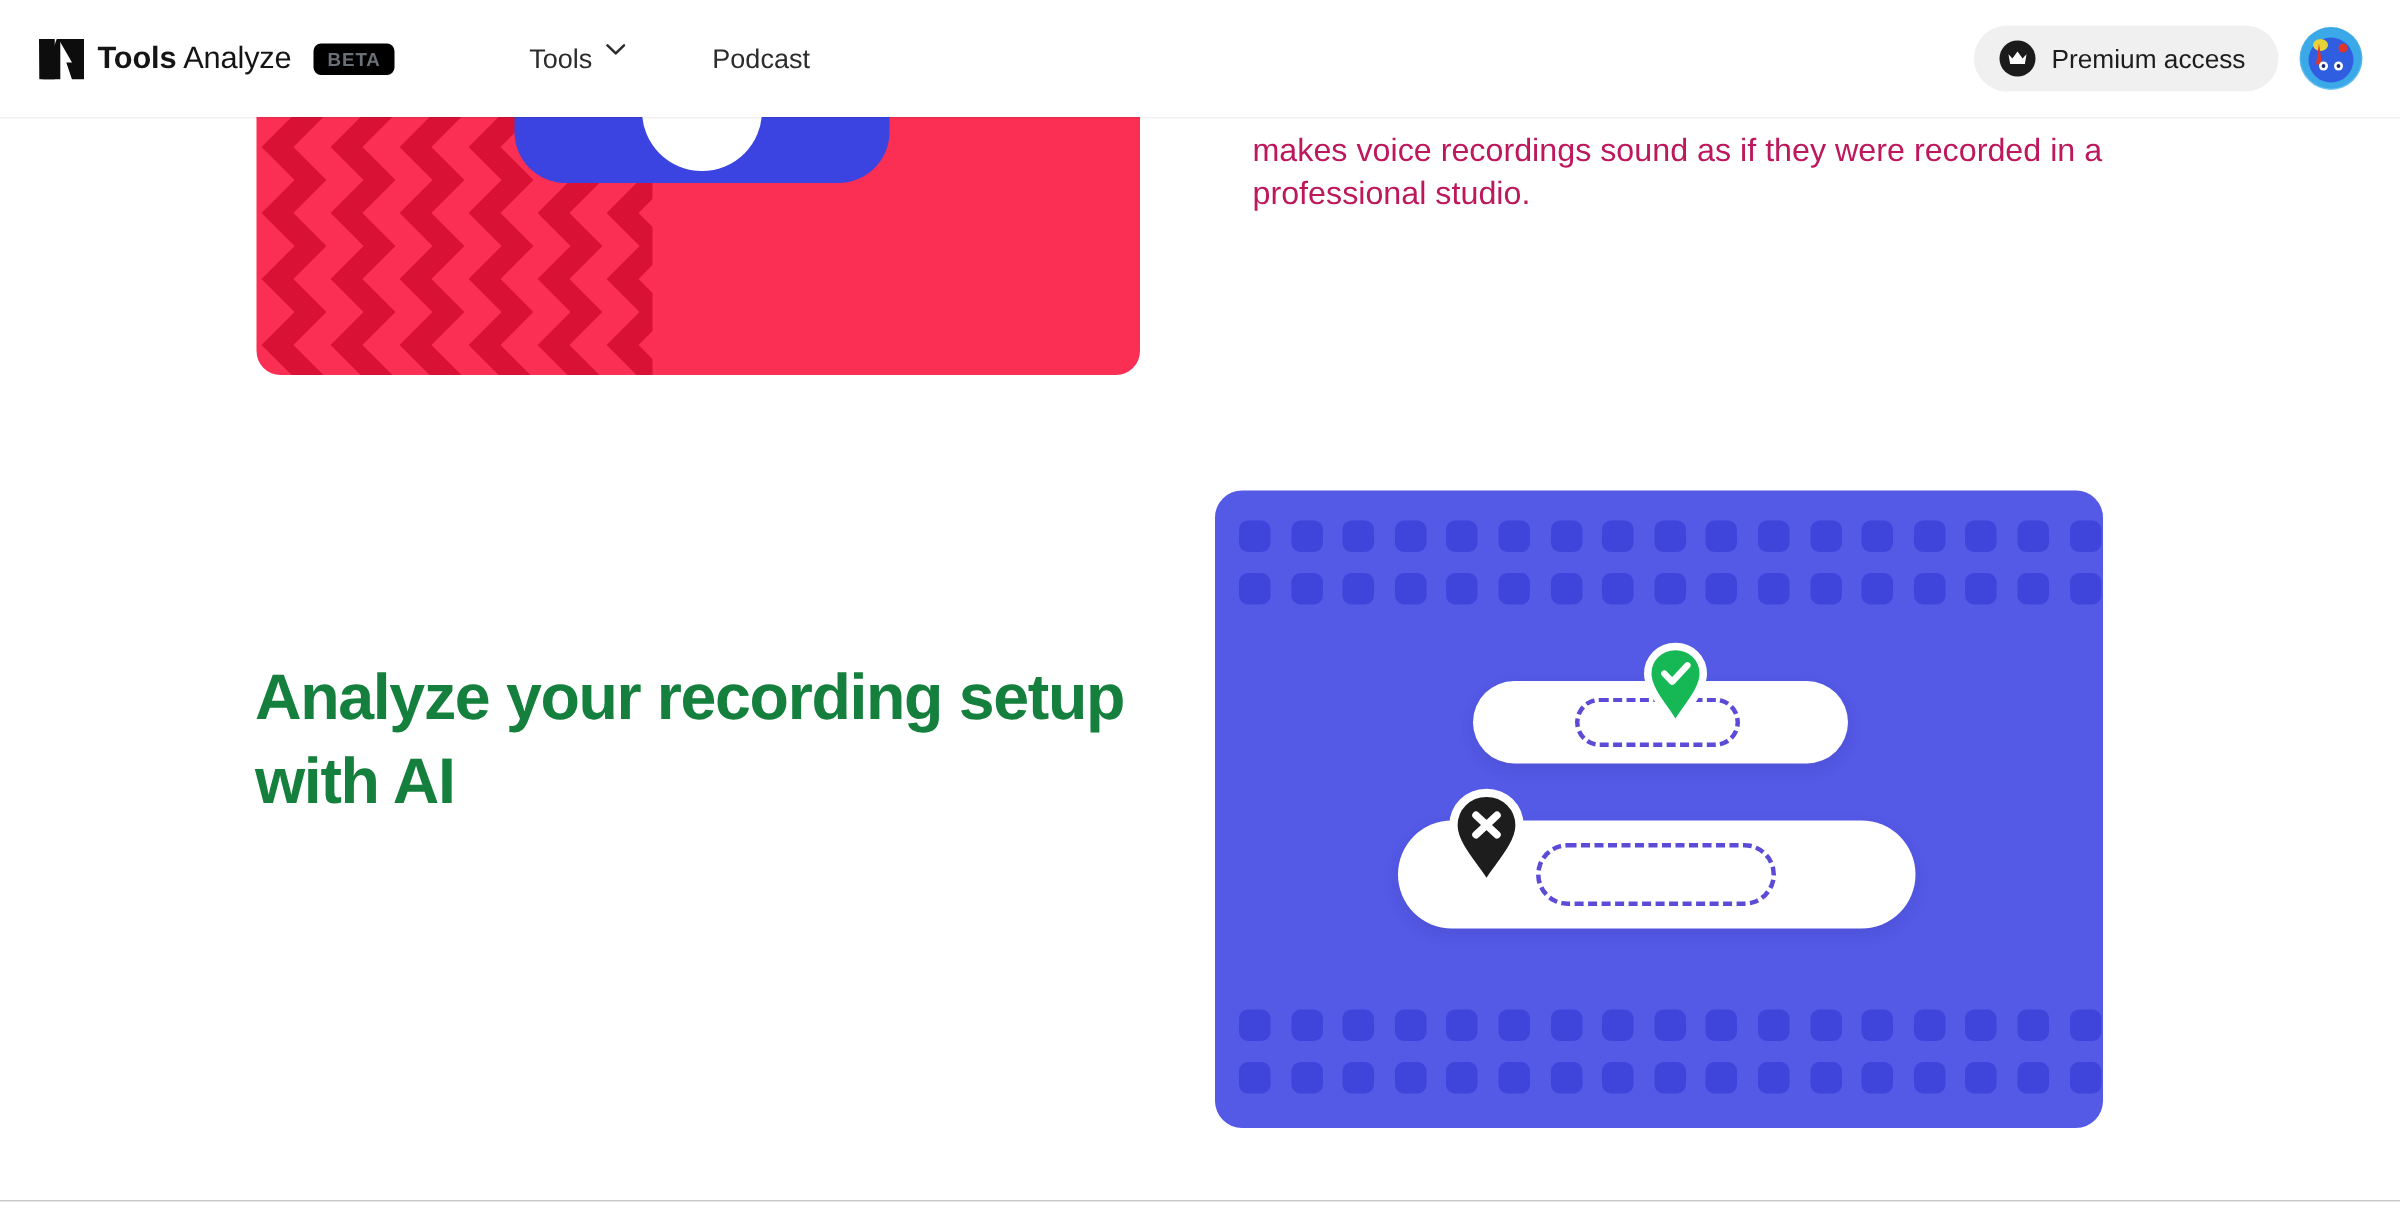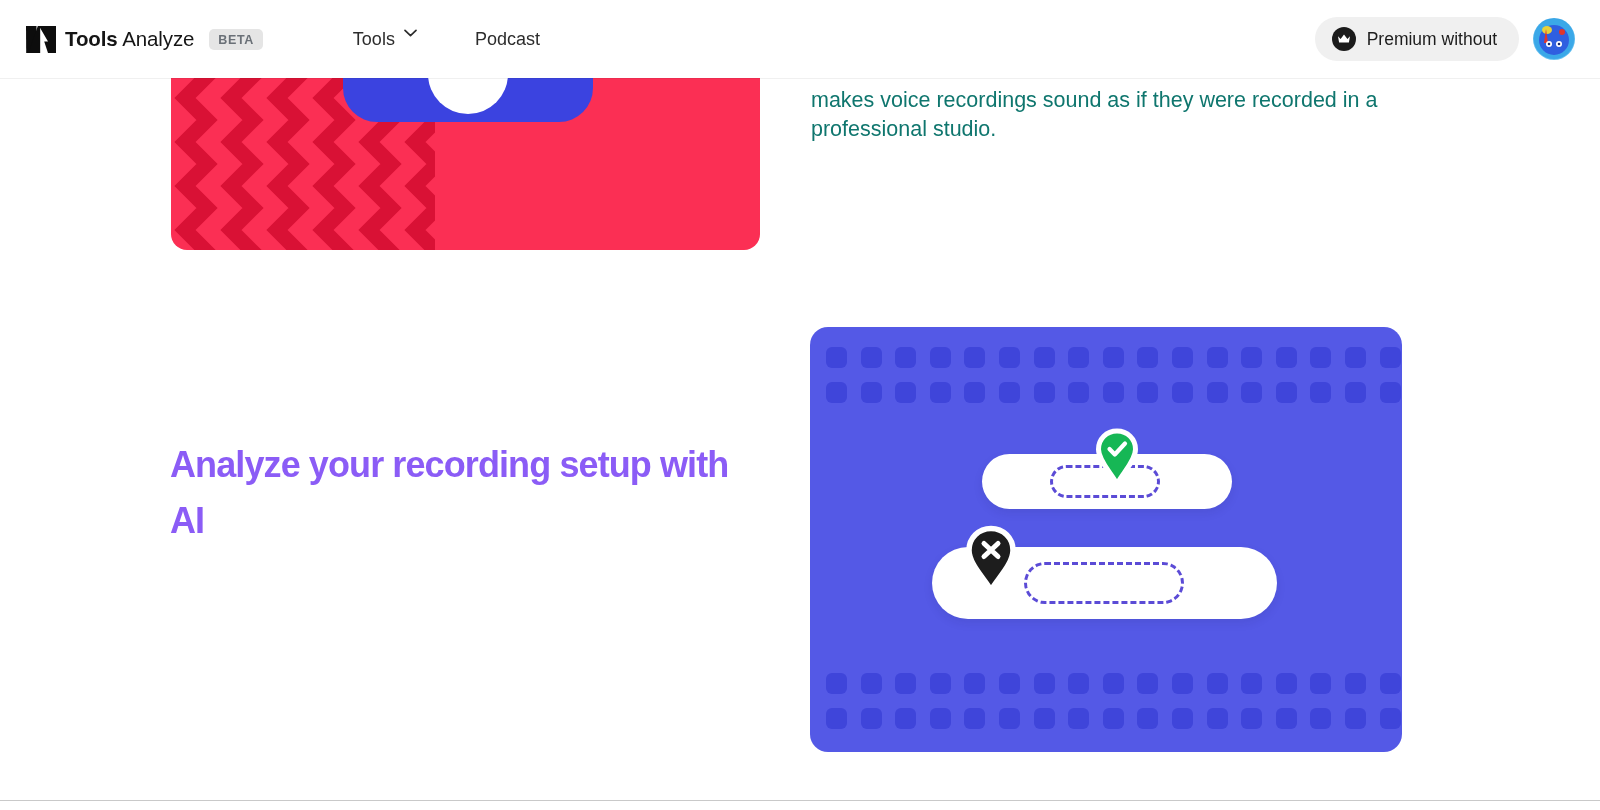--- a/index.html
+++ b/index.html
@@ -17,21 +17,21 @@
     background: #ffffff; z-index: 40;
     display: flex; align-items: center;
     box-shadow: 0 1px 0 rgba(0,0,0,0.06);
   }
   .brand { display: flex; align-items: center; margin-left: 26px; gap: 9px; cursor: pointer; }
   .adobe-mark { width: 30px; height: 27px; display: block; flex: none; }
   .brand-text { font-size: 20.5px; color: #151515; letter-spacing: -0.1px; white-space: nowrap; }
   .brand-text .b-bold { font-weight: 700; }
   .brand-text .b-reg { font-weight: 400; }
   .beta-badge {
-    background: #e5e5e5; color: #6a7077; font-size: 12.5px; font-weight: 700;
+    background: #000000; color: #6a7077; font-size: 12.5px; font-weight: 700;
     letter-spacing: 0.6px; padding: 4px 9px 3px; border-radius: 5px; margin-left: 6px;
   }
   .nav { display: flex; align-items: center; margin-left: 76px; gap: 0; }
   .nav-item {
     display: flex; align-items: flex-start; gap: 9px;
     font-size: 18px; color: #2c2c2c; padding: 6px 14px; cursor: pointer;
     border-radius: 6px; white-space: nowrap;
   }
   .nav-item + .nav-item { margin-left: 30px; }
   .chev { display: block; width: 13px; height: 8px; }
@@ -67,28 +67,28 @@
     background: #3b43e0; border-radius: 34px; 
   }
   .red-card .white-notch {
     position: absolute; left: 257px; top: -12px; width: 80px; height: 48px;
     background: #ffffff; border-radius: 0 0 42px 42px;
   }
   .red-card .grain { position: absolute; inset: 0; opacity: .10; }
 
   
   .top-copy {
-    position: absolute; left: 811px; top: 86px; width: 600px;
-    font-size: 21.5px; line-height: 29px; color: #0f766e;
+    position: absolute; left: 835px; top: 86px; width: 600px;
+    font-size: 21.5px; line-height: 29px; color: #be185d;
   }
 
   
   .analyze-text { position: absolute; left: 170px; top: 437px; width: 590px; }
   .analyze-title {
-    font-size: 36px; line-height: 56px; font-weight: 700; color: #8b5cf6;
+    font-size: 43px; line-height: 56px; font-weight: 700; color: #15803d;
     letter-spacing: -0.9px;
   }
   .analyze-body {
     margin-top: 20px; font-size: 21.5px; line-height: 29px; color: #1a1a1a; width: 580px;
   }
 
   
   .blue-card {
     position: absolute; left: 810px; top: 327px; width: 592px; height: 425px;
     background: #5459e6; border-radius: 18px; overflow: hidden;
@@ -271,21 +271,21 @@
       </div>
     </div>
 
     <div class="header-right">
       <div class="premium-pill">
         <span class="crown-badge">
           <svg width="14" height="12" viewBox="0 0 14 12">
             <path d="M1 3.2 L3.6 6.0 L7 1.4 L10.4 6.0 L13 3.2 L11.9 9.6 L2.1 9.6 Z" fill="#ffffff"></path>
           </svg>
         </span>
-        <span class="premium-label">Premium without</span>
+        <span class="premium-label">Premium access</span>
       </div>
       <div class="avatar">
         <svg viewBox="0 0 42 42">
           <circle cx="21" cy="21" r="20" fill="#3ba8e8"></circle>
           <circle cx="21" cy="22" r="15" fill="#2f5fe0"></circle>
           <ellipse cx="14" cy="12" rx="5" ry="4" fill="#e8d23a"></ellipse>
           <path d="M13 11 L15 25 L11 25 Z" fill="#e0352b"></path>
           <circle cx="29" cy="14" rx="3" r="3" fill="#e0352b"></circle>
           <circle cx="16" cy="26" r="3" fill="#ffffff"></circle>
           <circle cx="26" cy="26" r="3" fill="#ffffff"></circle>

